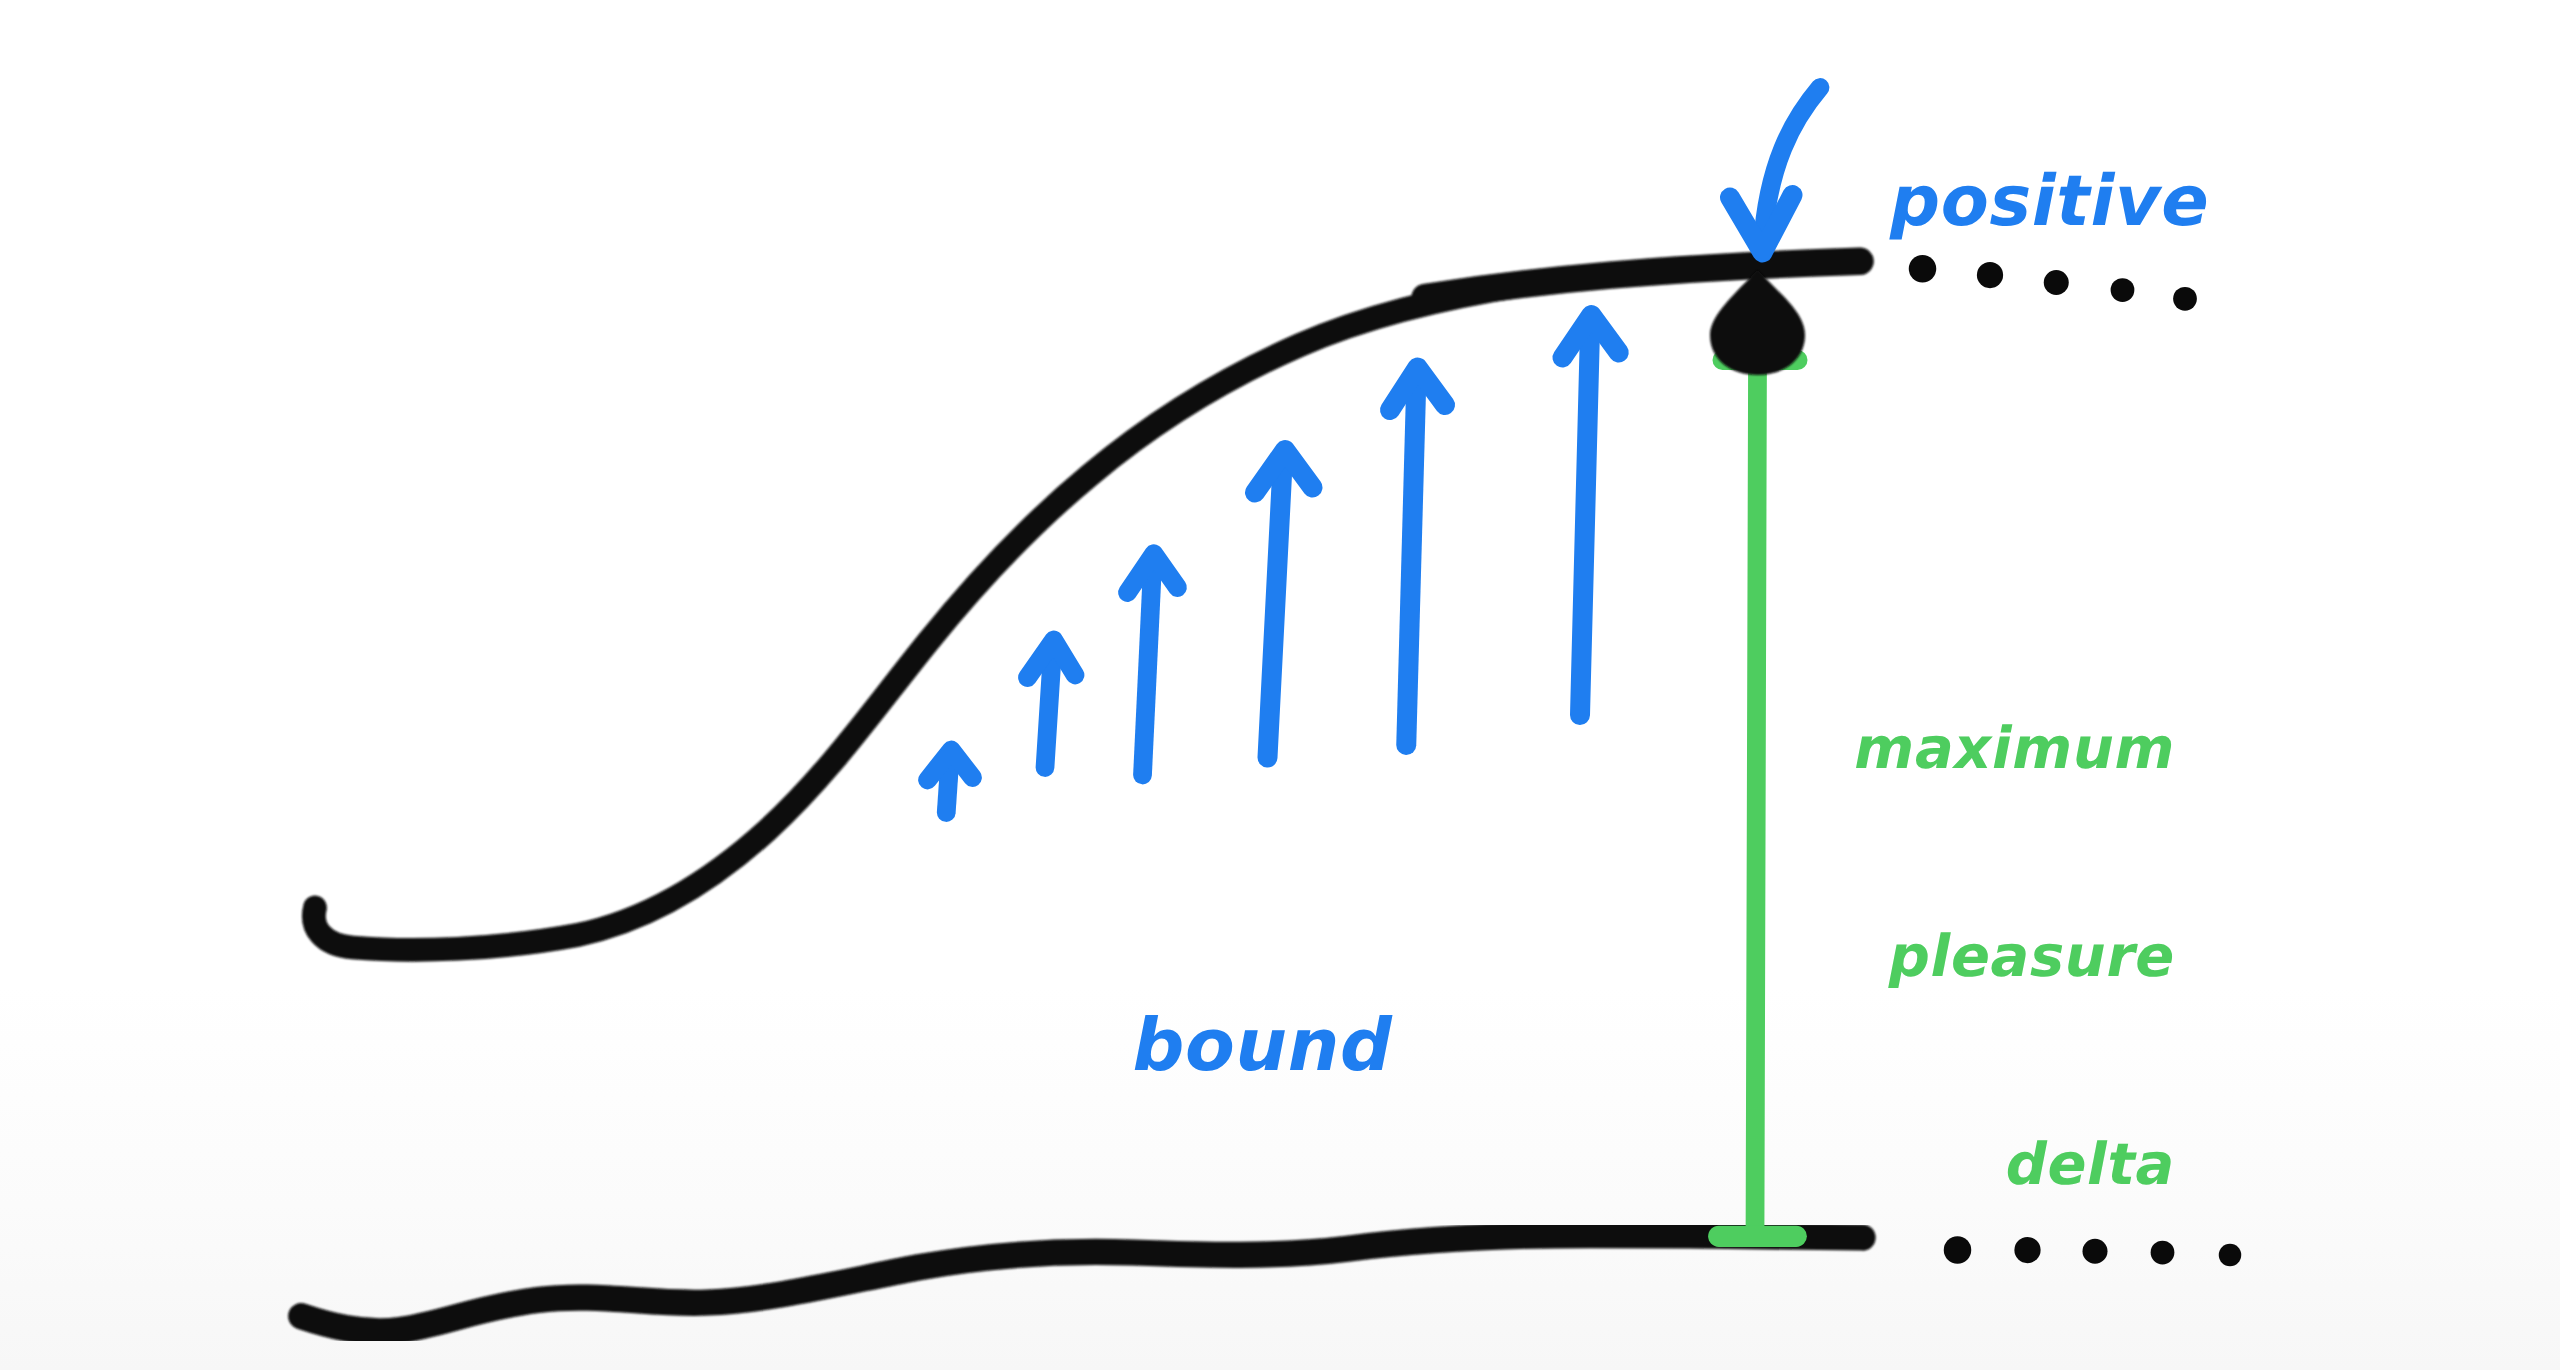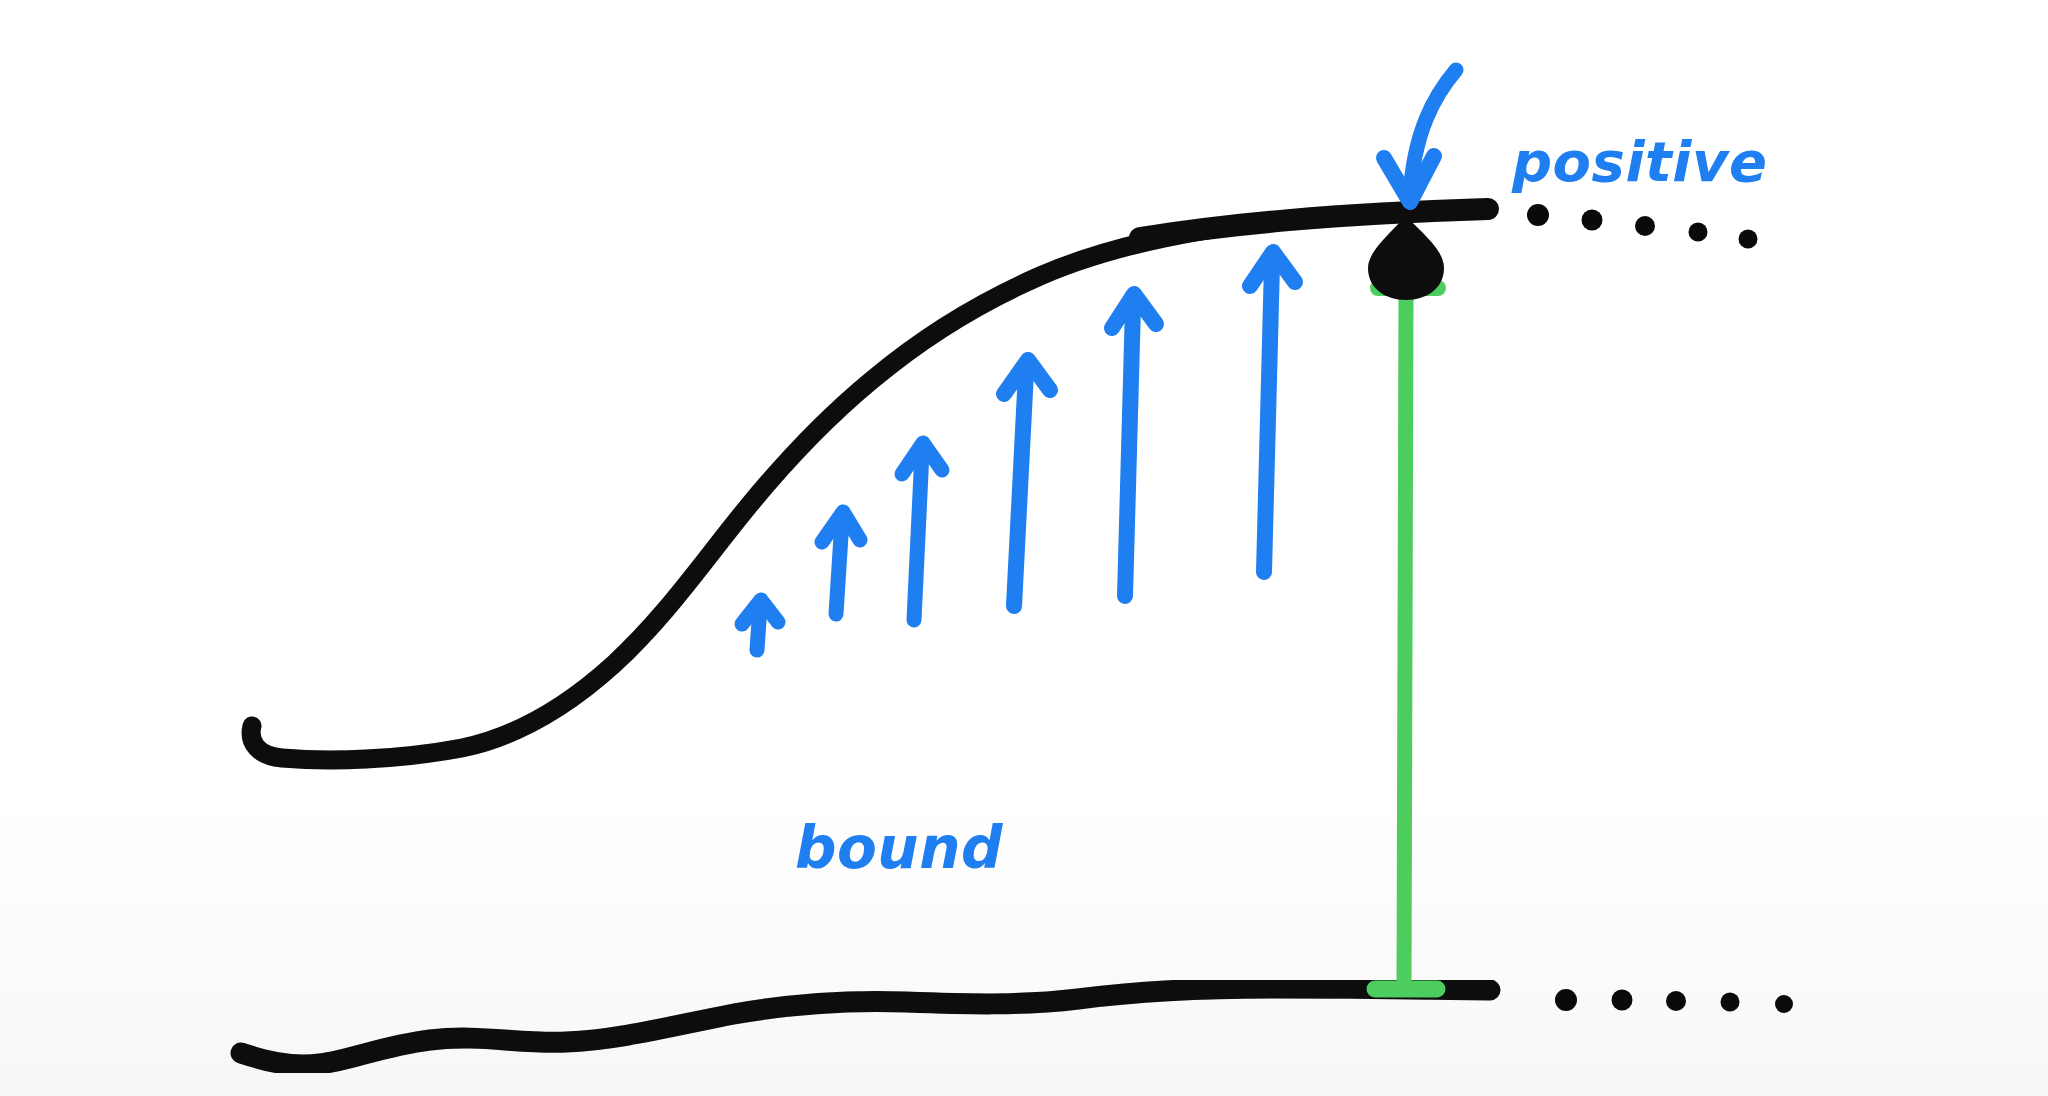--- a/index.html
+++ b/index.html
@@ -49,21 +49,21 @@
   #label-positive-event .l2 { display: block; text-align: center; padding-left: 30px; }
   #label-raises-upper-bound {
     left: 795px;
     top: 672px;
     width: 430px;
     font-size: 58px;
     color: #1f7ef0;
     text-align: left;
   }
   #label-raises-upper-bound .l1 { display: block; }
-  #label-raises-upper-bound .l2 { display: block; margin-top: 14px; }
+  #label-raises-upper-bound .l2 { display: block; margin-top: 2px; text-align: center; }
   #label-max-pleasure-delta {
     left: 1470px;
     top: 470px;
     width: 270px;
     font-size: 46px;
     color: #4ecd5f;
     text-align: right;
   }
   #label-max-pleasure-delta .l1 { display: block; }
   #label-max-pleasure-delta .l2 { display: block; margin-top: 12px; }
@@ -177,14 +177,19 @@
   </svg>
 
   <div class="hw-label" id="label-positive-event">
     <span class="l1">positive</span>
   </div>
 
   <div class="hw-label" id="label-raises-upper-bound">
     <span class="l2">bound</span>
   </div>
 
+  <div class="hw-label" id="label-max-pleasure-delta">
+    <span class="l1">maximum</span>
+    <span class="l2">pleasure</span>
+    <span class="l3">delta</span>
+  </div>
 
 </div>
 
 </body></html>

